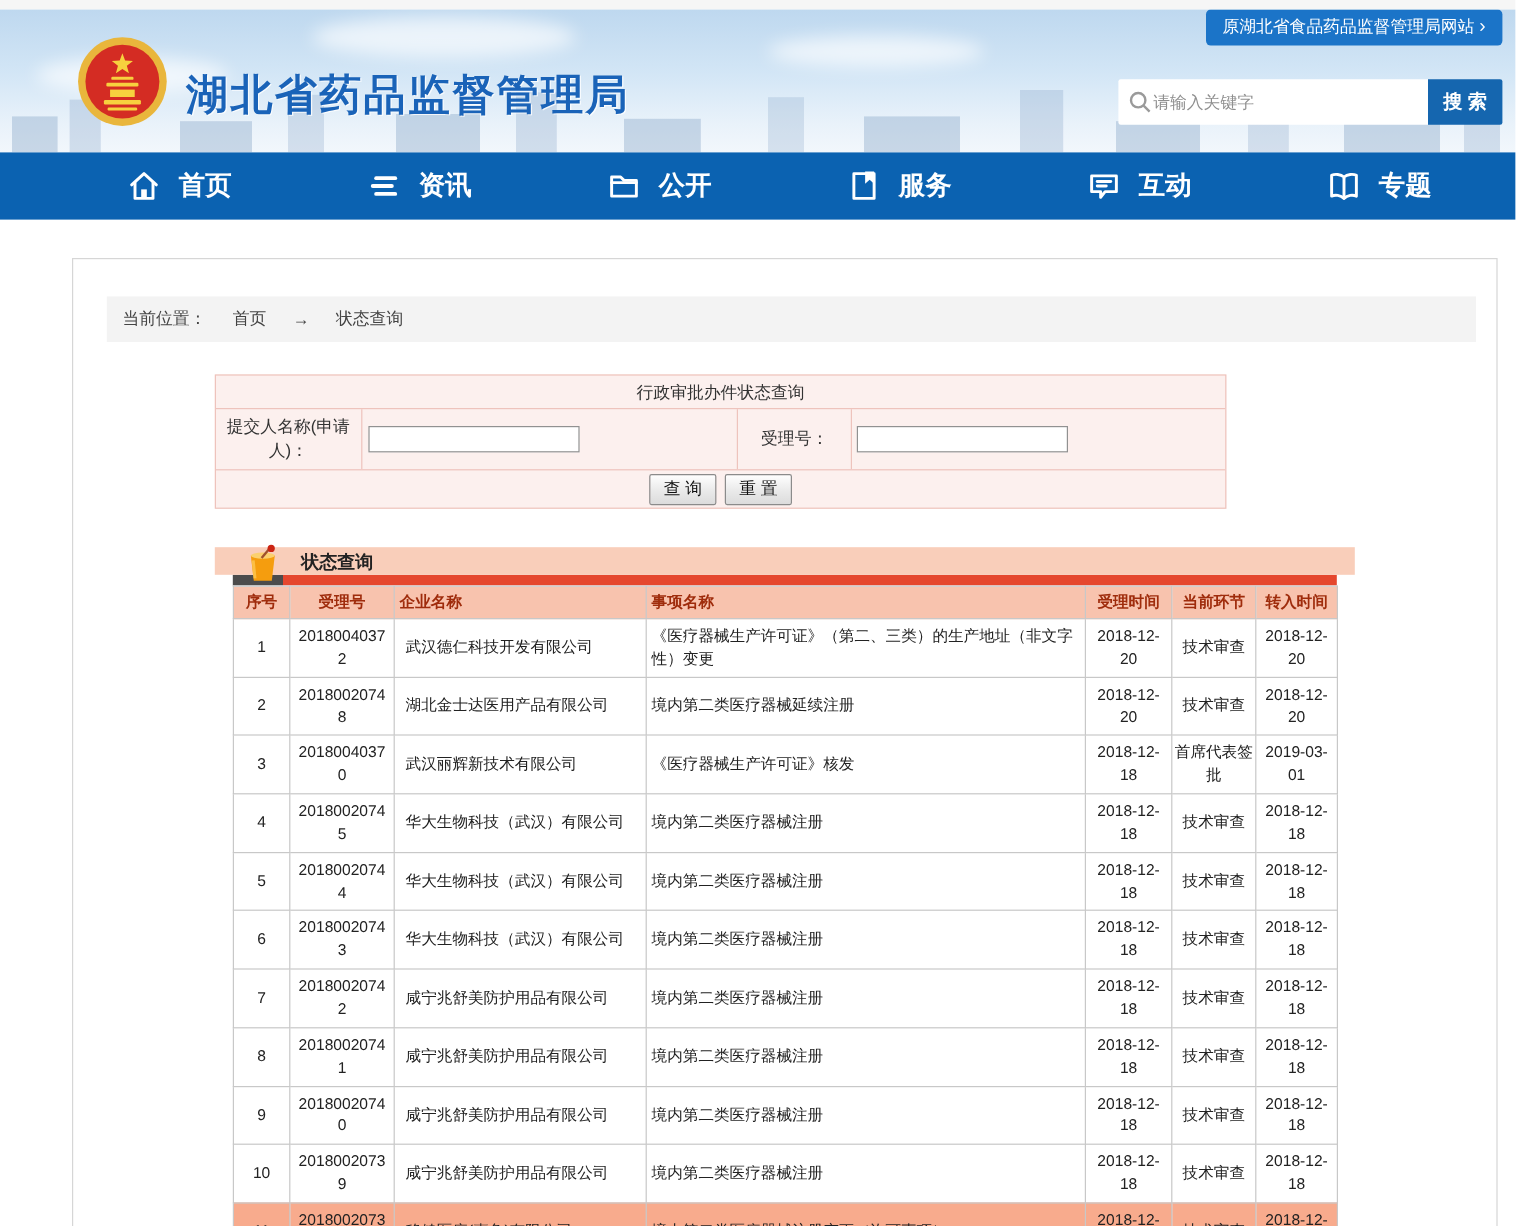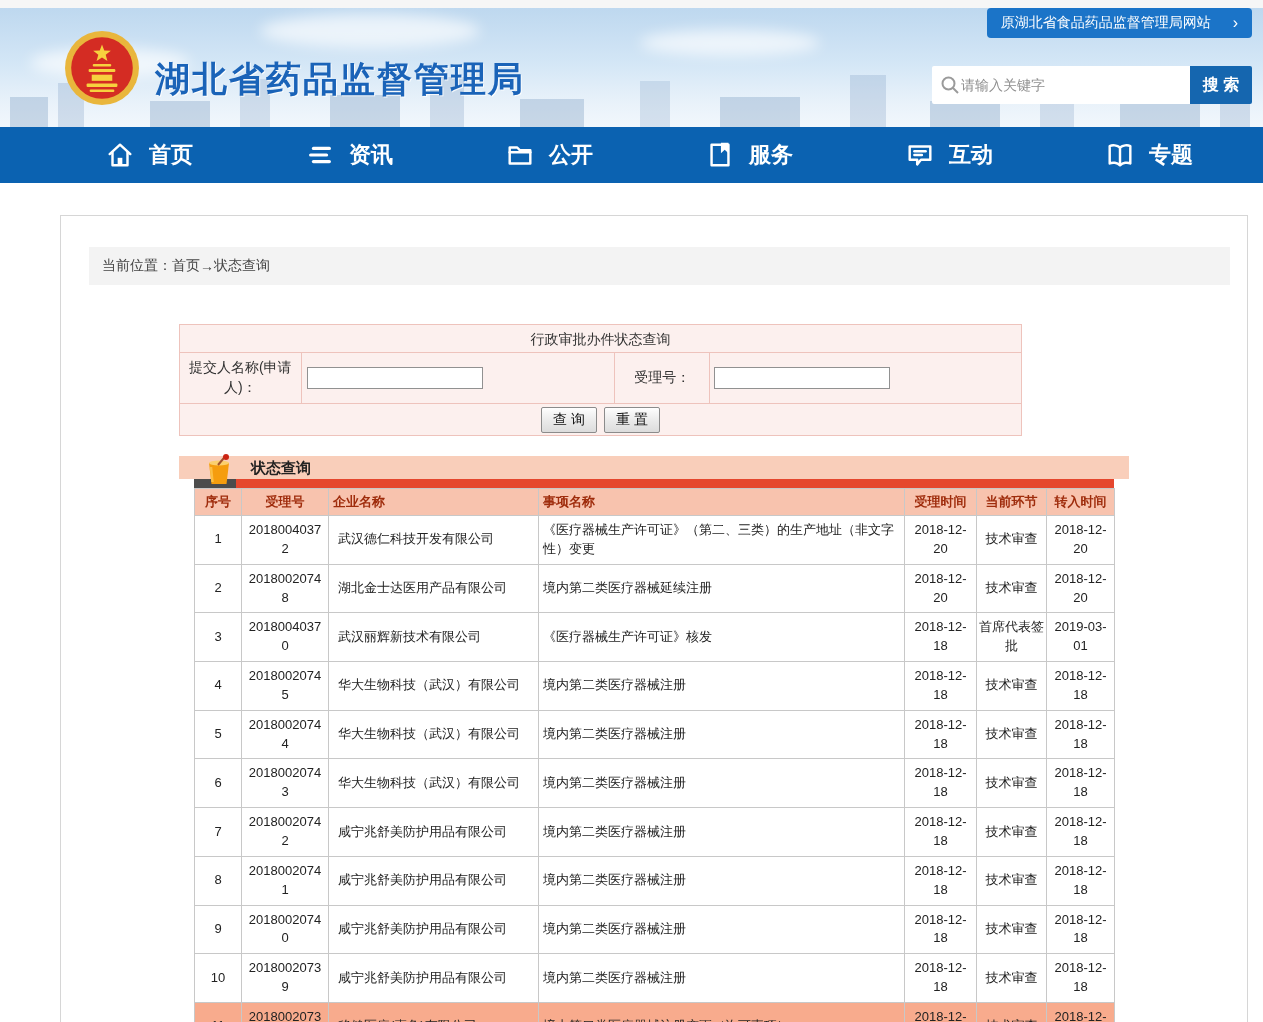--- a/index.html
+++ b/index.html
@@ -40,21 +40,21 @@
 
   .emblem { position:absolute; left:64px; top:22px; width:76px; height:76px; }
   .site-title {
     position:absolute; left:155px; top:48px; font-size:35px; font-weight:bold;
     color:#1a63b8; letter-spacing:2px; text-shadow:1px 1px 0 rgba(255,255,255,.8);
     white-space:nowrap;
   }
   .oldsite {
     position:absolute; right:11px; top:0px; height:30px; padding:0 14px;
     background:var(--btn-blue,#1b74c8); color:#fff; font-size:14px;
-    border:none; border-radius:4px; display:flex; align-items:center; gap:22px;
+    border:none; border-radius:4px; display:flex; align-items:center; gap:4px;
     cursor:pointer; white-space:nowrap;
   }
   .oldsite .arr { font-size:16px; line-height:1; }
   .searchwrap { position:absolute; right:11px; top:58px; display:flex; height:38px; }
   .searchbox {
     width:258px; height:38px; background:#fff; display:flex; align-items:center;
     padding:0 8px; border-radius:2px 0 0 2px;
   }
   .searchbox input {
     border:none; outline:none; flex:1; font-size:14px; color:#333;
@@ -80,27 +80,27 @@
   .nav-item svg { flex:0 0 auto; }
 
   
   .card {
     position:absolute; left:60px; top:215px; width:1188px; height:840px;
     background:#fff; border:1px solid #d6d6d6;
   }
   .breadcrumb {
     position:absolute; left:28px; top:31px; width:1141px; height:38px;
     background:#f3f3f3; display:flex; align-items:center; padding-left:13px;
-    font-size:14px; color:#444; gap:0;
+    font-size:14px; color:#444; gap:22px;
   }
   .breadcrumb .link { cursor:pointer; }
 
   
   .qform {
-    position:absolute; left:118px; top:108px; width:843px;
+    position:absolute; left:118px; top:96px; width:843px;
     background:var(--form-pink,#fcf0ee); border:1px solid var(--form-border,#eec3bc);
     font-size:14px; color:#333;
   }
   .qform .title {
     height:28px; line-height:28px; text-align:center;
     border-bottom:1px solid var(--form-border,#eec3bc);
   }
   .qform .mid { display:flex; height:50px; }
   .qform .mid .cell { display:flex; align-items:center; justify-content:center; }
   .qform .lab1 { width:137px; border-right:1px solid var(--form-border,#eec3bc); text-align:center; }

